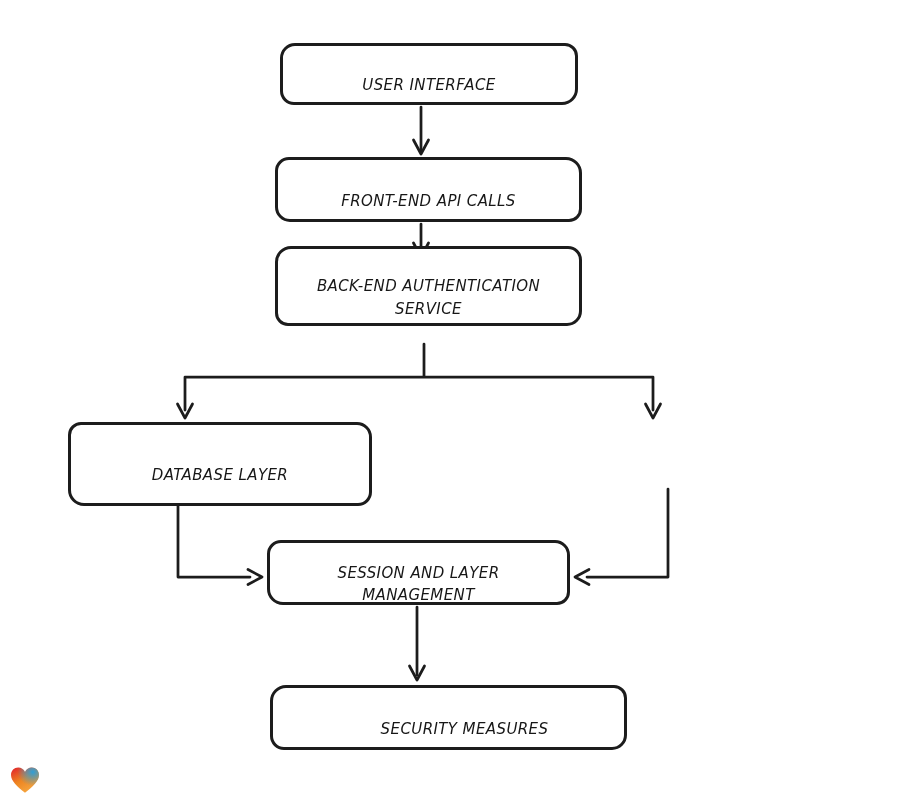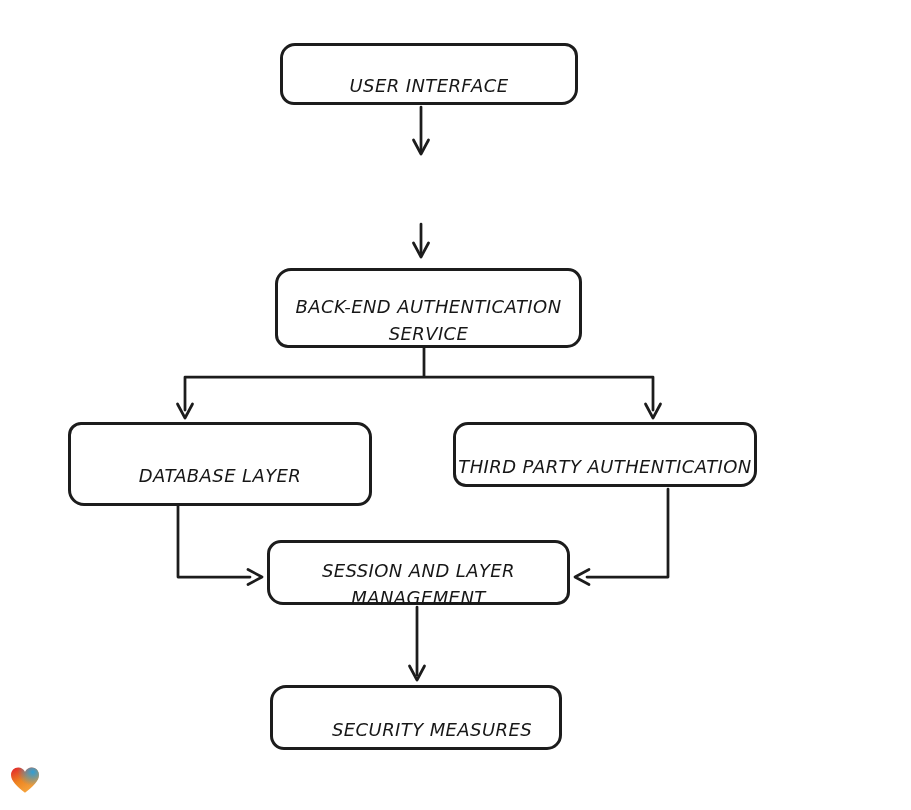--- a/index.html
+++ b/index.html
@@ -23,35 +23,35 @@
   }
   .node{
     position:absolute;
     box-sizing:border-box;
     background:#ffffff;
     border:3px solid #1c1c1c;
     display:flex;align-items:center;justify-content:center;
   }
   .node .lbl{
     font-style:italic;
-    font-size:18px;
+    font-size:15px;
     letter-spacing:.4px;
     color:#171717;
     text-align:center;
     white-space:pre-line;
     line-height:1.5;
     margin-top:23px;
   }
   .n1{left:280px;top:43px;width:298px;height:62px;border-radius:15px 13px 16px 14px;}
   .n2{left:275px;top:157px;width:307px;height:65px;border-radius:14px 16px 13px 15px;}
-  .n3{left:275px;top:268px;width:307px;height:80px;border-radius:16px 14px 15px 13px;}
+  .n3{left:275px;top:246px;width:307px;height:80px;border-radius:16px 14px 15px 13px;}
   .n4{left:68px; top:422px;width:304px;height:84px;border-radius:13px 15px 14px 16px;}
   .n5{left:453px;top:422px;width:304px;height:65px;border-radius:15px 14px 16px 13px;}
   .n6{left:267px;top:540px;width:303px;height:65px;border-radius:14px 15px 13px 16px;}
-  .n7{left:270px;top:685px;width:292px;height:65px;border-radius:16px 13px 15px 14px;padding-left:32px;}
+  .n7{left:270px;top:685px;width:357px;height:65px;border-radius:16px 13px 15px 14px;padding-left:32px;}
   .heart-logo{
     position:absolute;left:8px;top:761px;width:34px;height:37px;
     cursor:pointer;
   }
 </style>
 </head>
 <body>
 
 <div class="canvas">
 
@@ -73,29 +73,29 @@
     <path d="M668 489 L668 577 L587 577"></path>
     <path d="M589 569.5 L575 577 L589 584.5"></path>
 
     <path d="M417 607 L417 675"></path>
     <path d="M409.5 666 L417 680 L424.5 666"></path>
   </svg>
 
   <div class="node n1">
     <span class="lbl">USER INTERFACE</span>
   </div>
+  <div class="node n2">
+    <span class="lbl">FRONT-END API CALLS</span>
+  </div>
   <div class="node n3">
     <span class="lbl">BACK-END AUTHENTICATION
 SERVICE</span>
   </div>
   <div class="node n4">
     <span class="lbl">DATABASE LAYER</span>
-  </div>
-  <div class="node n5">
-    <span class="lbl">THIRD PARTY AUTHENTICATION</span>
   </div>
   <div class="node n6">
     <span class="lbl">SESSION AND LAYER
 MANAGEMENT</span>
   </div>
   <div class="node n7">
     <span class="lbl">SECURITY MEASURES</span>
   </div>
 
   <svg class="heart-logo" viewBox="0 0 36 36" xmlns="http://www.w3.org/2000/svg">

